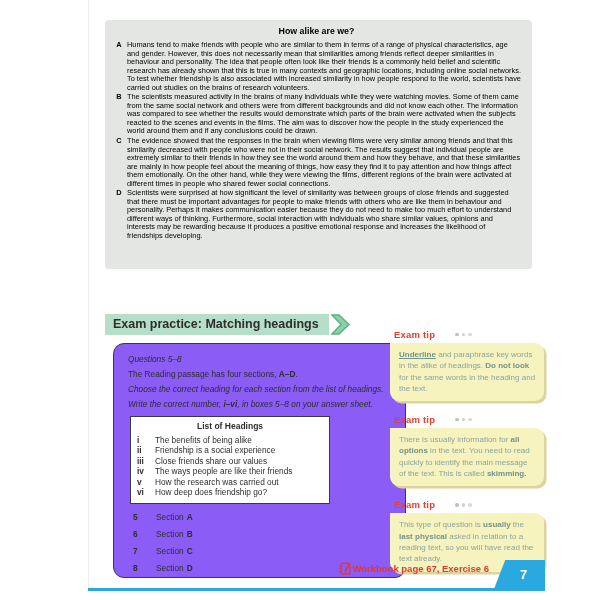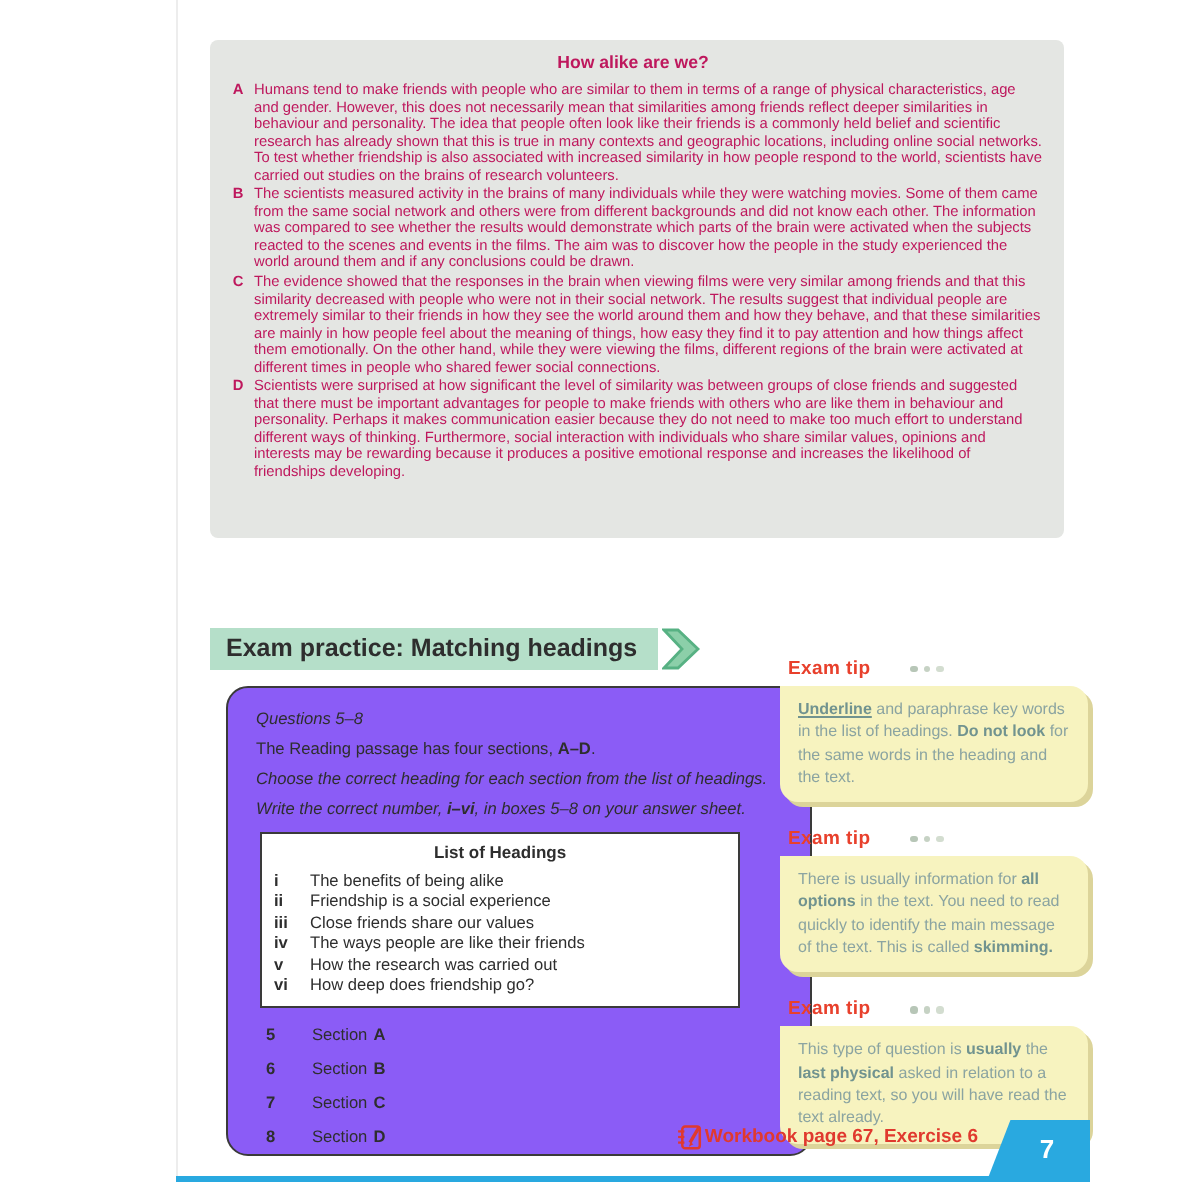--- a/index.html
+++ b/index.html
@@ -6,21 +6,21 @@
   body {
     width:600px; height:600px; position:relative; background:#ffffff;
     font-family:"Liberation Sans", sans-serif; color:#2e2e2e; overflow:hidden;
   }
   .page-edge { position:absolute; left:88px; top:0; width:1px; height:588px; background:#ededed; }
 
   
   .passage-box {
     position:absolute; left:105px; top:20px; width:427px; height:249px;
     background:#e4e6e3; border-radius:4px; box-sizing:border-box;
-    padding:6px 10px 0 6px; color:#be185d; overflow:hidden;
+    padding:6px 10px 0 6px; color:#000000; overflow:hidden;
   }
   .passage-title { text-align:center; font-weight:bold; font-size:8.8px; margin-bottom:5px; }
   .para { display:flex; font-size:7.4px; line-height:8.55px; margin-bottom:1px; }
   .para-letter { width:16px; flex:none; font-weight:bold; text-align:center; }
   .para-text { flex:1; }
 
   
   .exam-heading { position:absolute; left:105px; top:314px; display:flex; align-items:center; }
   .exam-heading-bar { background:#b5dfc9; padding:3px 10px 4px 8px; font-weight:bold; font-size:12.5px; color:#2e2e2e; }
   .exam-heading-arrow { margin-left:2px; display:block; }
@@ -28,21 +28,21 @@
   
   .q-box {
     position:absolute; left:113px; top:343px; width:293px; height:235px; box-sizing:border-box;
     border:1.5px solid #3a3a3a; border-radius:11px; padding:10px 10px 0 14px;
     font-size:8.3px; color:#2e2e2e; background:#8b5cf6;
   }
   .q-title { font-style:italic; margin-bottom:5px; }
   .q-line { margin-bottom:5px; }
   .italic { font-style:italic; }
   .bold { font-weight:bold; }
-  .loh-box { border:1px solid #3a3a3a; width:240px; margin:7px 0 0 2px; padding:4px 6px 6px 6px; box-sizing:border-box; background:#fff; }
+  .loh-box { border:1px solid #3a3a3a; width:200px; margin:7px 0 0 2px; padding:4px 6px 6px 6px; box-sizing:border-box; background:#fff; }
   .loh-title { text-align:center; font-weight:bold; font-size:8.5px; margin-bottom:4px; }
   .loh-row { display:flex; font-size:8.3px; line-height:10.4px; }
   .loh-num { width:18px; font-weight:bold; flex:none; }
   .q-item { display:flex; margin-top:7.2px; margin-left:5px; }
   .q-item:first-of-type { margin-top:10px; }
   .q-item-num { width:23px; font-weight:bold; flex:none; }
   .q-item-letter { font-weight:bold; margin-left:3px; }
 
   
   .tips { position:absolute; left:390px; top:328px; width:156px; }
@@ -161,21 +161,21 @@
 
   <div class="tip">
     <div class="tip-header">
       <span class="tip-title">Exam tip</span>
       <span class="tip-dots">
           <span class="dot dot1"></span>
           <span class="dot dot2"></span>
           <span class="dot dot3"></span>
         </span>
     </div>
-    <div class="tip-body"><span class="tip-bu">Underline</span><span> and paraphrase key words in the list of headings. </span><span class="tip-b">Do not look</span><span> for the same words in the heading and the text.</span></div>
+    <div class="tip-body"><span class="tip-bu">Underline</span><span> and paraphrase key words in the alike of headings. </span><span class="tip-b">Do not look</span><span> for the same words in the heading and the text.</span></div>
   </div>
 
   <div class="tip">
     <div class="tip-header">
       <span class="tip-title">Exam tip</span>
       <span class="tip-dots">
           <span class="dot dot1"></span>
           <span class="dot dot2"></span>
           <span class="dot dot3"></span>
         </span>

